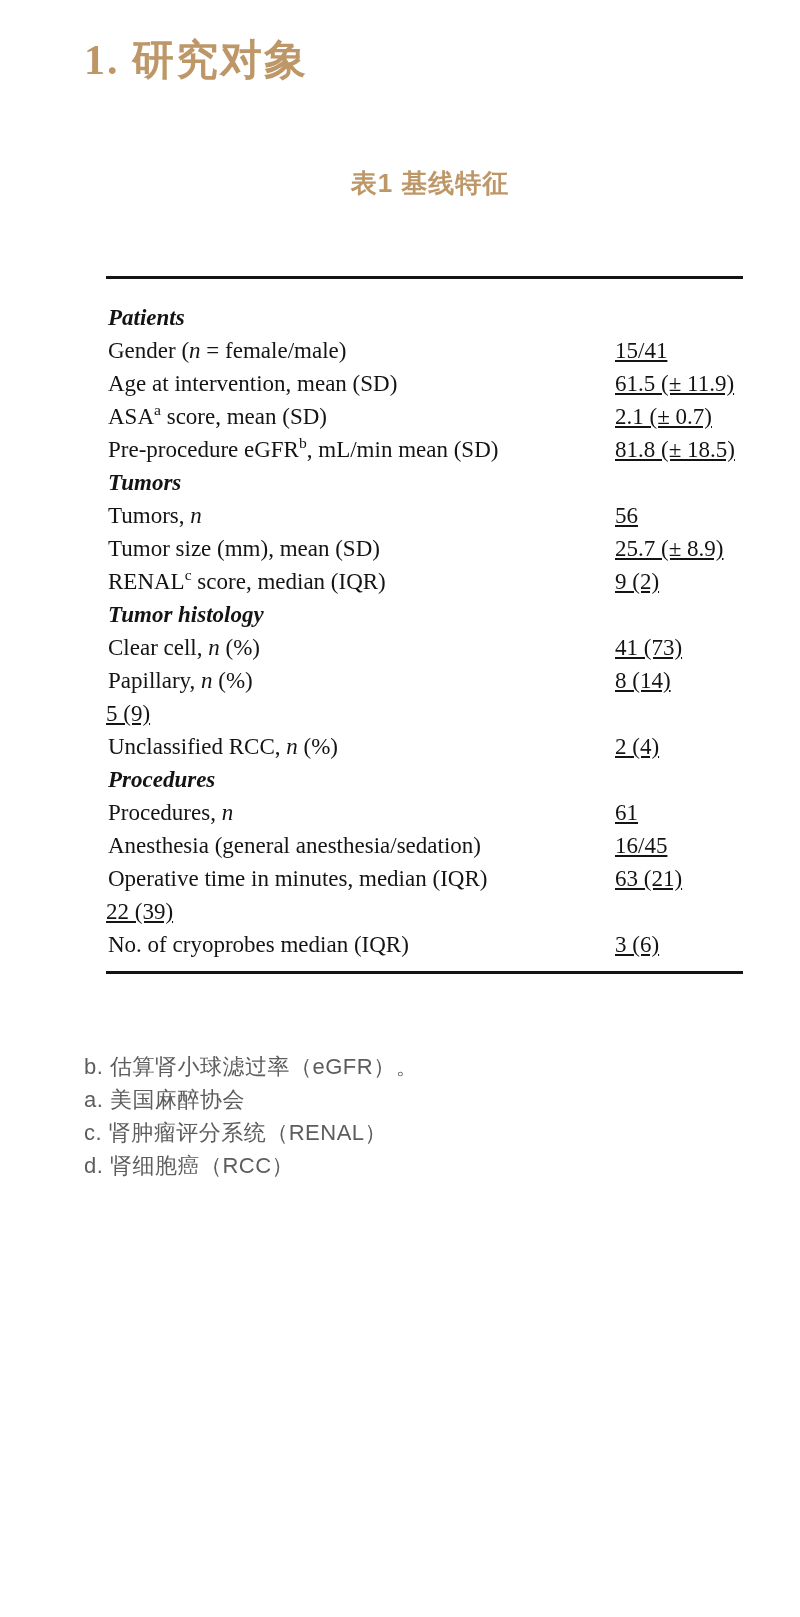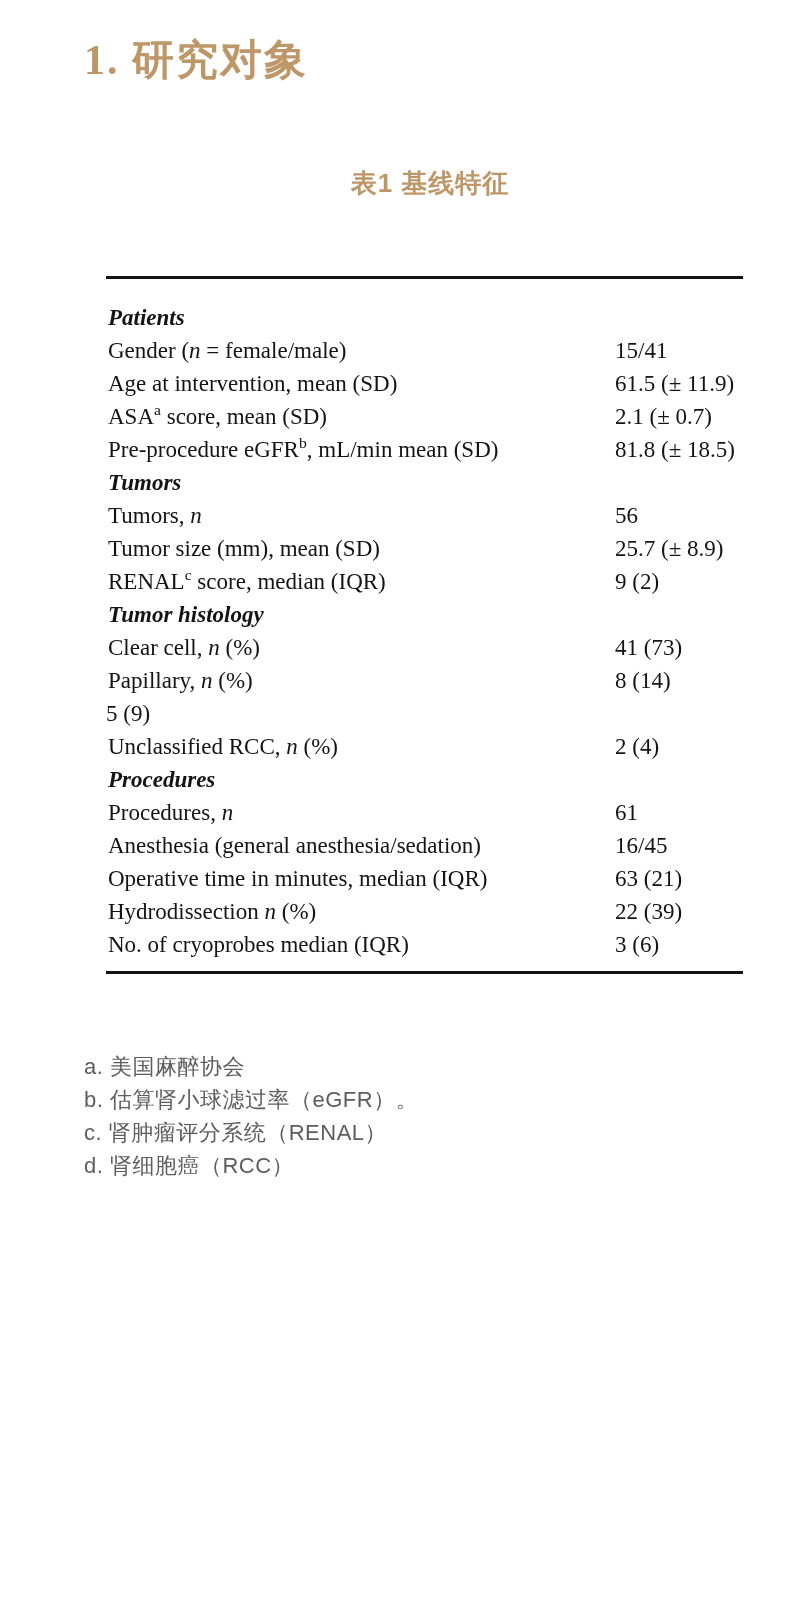--- a/index.html
+++ b/index.html
@@ -51,21 +51,21 @@
     color: #141414;
     font-size: 23px;
   }
   .t-row {
     display: flex;
     align-items: baseline;
     height: 33px;
     line-height: 33px;
   }
   .t-label { width: 509px; padding-left: 2px; white-space: nowrap; }
-  .t-value { flex: 1; white-space: nowrap; }
+  .t-value { flex: 1; white-space: nowrap; text-decoration: underline; }
   .t-row.section .t-label {
     font-style: italic;
     font-weight: 700;
   }
   .t-label .it, .t-value .it { font-style: italic; }
   .t-label .sup {
     font-size: 0.68em;
     vertical-align: baseline;
     position: relative;
     top: -0.55em;
@@ -155,30 +155,29 @@
         </div>
         <div class="t-row">
           <div class="t-label"><span>Anesthesia (general anesthesia/sedation)</span></div>
           <div class="t-value">16/45</div>
         </div>
         <div class="t-row">
           <div class="t-label"><span>Operative time in minutes, median (IQR)</span></div>
           <div class="t-value">63 (21)</div>
         </div>
         <div class="t-row">
-          <div class="t-label"><span>Hydrodissection </span><span class="it">n</span><span> (%)</span></div>
           <div class="t-value">22 (39)</div>
         </div>
         <div class="t-row">
           <div class="t-label"><span>No. of cryoprobes median (IQR)</span></div>
           <div class="t-value">3 (6)</div>
         </div>
       </div>
   </div>
 
   <div class="footnotes">
+    <div>b. 估算肾小球滤过率（eGFR）。</div>
     <div>a. 美国麻醉协会</div>
-    <div>b. 估算肾小球滤过率（eGFR）。</div>
     <div>c. 肾肿瘤评分系统（RENAL）</div>
     <div>d. 肾细胞癌（RCC）</div>
   </div>
 
 </div>
 
 </body></html>

